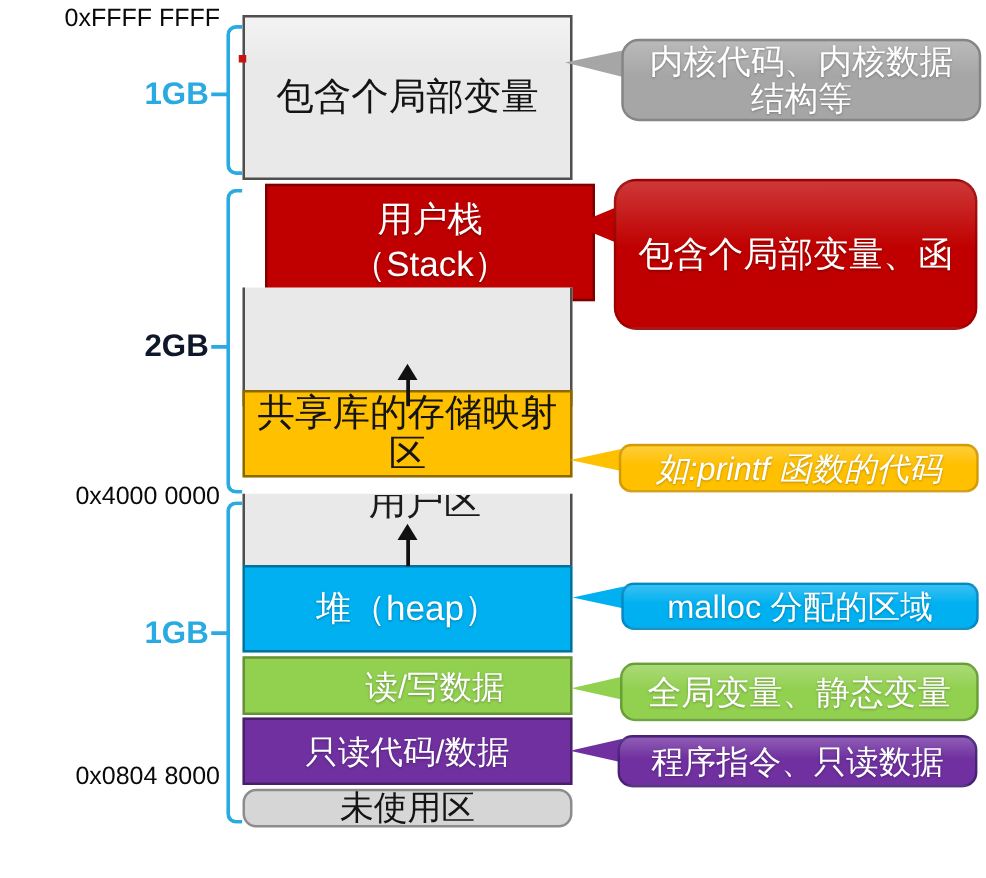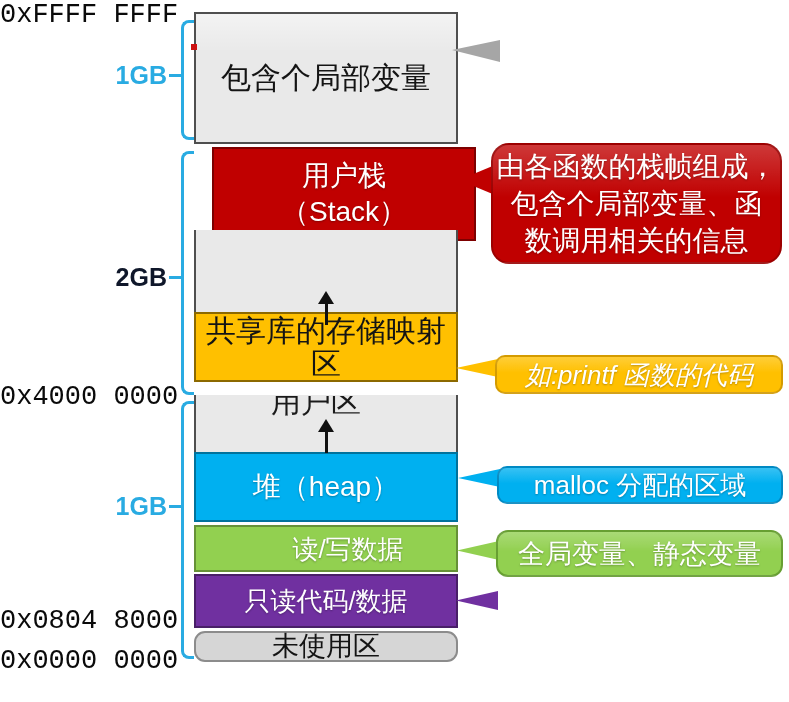--- a/index.html
+++ b/index.html
@@ -4,21 +4,21 @@
 <style>
   html,body { margin:0; padding:0; background:#ffffff; }
   .stage {
     position:relative; width:789px; height:702px; background:#ffffff;
     font-family:"Liberation Sans","DejaVu Sans",sans-serif; overflow:hidden;
     color:#0a0a0a;
   }
   
   .addr {
     position:absolute; left:0; width:176px; text-align:right;
-    font-size:27px; line-height:26px; color:#0a0a0a; white-space:nowrap;font-family:Liberation Mono, monospace;
+    font-size:20px; line-height:26px; color:#0a0a0a; white-space:nowrap;
   }
   .sizelbl {
     position:absolute; left:0; width:167px; text-align:right;
     font-size:25px; line-height:26px; font-weight:bold; white-space:nowrap;
   }
   
   .bracket {
     position:absolute; left:181px; width:13px; box-sizing:border-box;
     border-style:solid; border-width:3px; border-right:none;
     border-radius:8px 0 0 8px; background:transparent;
@@ -41,21 +41,21 @@
   .r-ro      { top:574px; height:54px;  border:2px solid rgba(0,0,0,.35); }
   .r-unused  { top:631px; height:31px;  border:2px solid #8c8c8c; }
   .lbl-dark  { color:#141414; }
   .lbl-light { color:#ffffff; text-shadow:0 1px 2px rgba(0,0,0,.3); }
   .fs30 { font-size:30px; line-height:34px; }
   .fs28 { font-size:28px; line-height:36px; }
   .fs27 { font-size:27px; line-height:30px; }
   .fs26 { font-size:26px; line-height:30px; }
   
   .user-area-clip {
-    position:absolute; left:184px; top:396px; width:264px; height:23px;
+    position:absolute; left:208px; top:396px; width:264px; height:23px;
     overflow:hidden; text-align:center;
   }
   .user-area-clip span { display:inline-block; font-size:30px; line-height:32px; margin-top:-10px; color:#1a1a1a; }
   
   .up-arrow { position:absolute; width:16px; }
   .up-arrow .head { width:0; height:0; border-left:8px solid transparent; border-right:8px solid transparent; border-bottom:13px solid #111; }
   .up-arrow .shaft { width:3px; height:21px; background:#111; margin:0 auto; }
   .arrow1 { left:318px; top:291px; }
   .arrow2 { left:318px; top:419px; }
   
@@ -81,21 +81,20 @@
   .red-dot { position:absolute; left:191px; top:44px; width:6px; height:6px; background:#cc1111; }
 </style>
 </head>
 <body>
 
 <div class="stage">
 
   <div class="addr" style="top:2px">0xFFFF FFFF</div>
   <div class="addr" style="top:384px">0x4000 0000</div>
   <div class="addr" style="top:608px">0x0804 8000</div>
-  <div class="addr" style="top:648px">0x0000 0000</div>
 
   <div class="sizelbl" style="top: 62px; color: rgb(41, 171, 226);">1GB</div>
   <div class="sizelbl" style="top: 264px; color: #0f172a;">2GB</div>
   <div class="sizelbl" style="top: 493px; color: rgb(41, 171, 226);">1GB</div>
 
   <div class="bracket" style="top: 20px; height: 120px; border-color: rgb(41, 171, 226);"></div>
   <div class="bracket" style="top: 151px; height: 244px; border-color: rgb(41, 171, 226);"></div>
   <div class="bracket" style="top: 401px; height: 258px; border-color: rgb(41, 171, 226);"></div>
   <div class="bracket-tick" style="top: 74px; background-color: rgb(41, 171, 226);"></div>
   <div class="bracket-tick" style="top: 276px; background-color: rgb(41, 171, 226);"></div>
@@ -150,33 +149,38 @@
 
   <div class="red-dot"></div>
 
   <div class="tail t-kernel" style="background-color: rgb(166, 166, 166);"></div>
   <div class="tail t-stack" style="background-color: rgb(192, 0, 0);"></div>
   <div class="tail t-mmap" style="background-color: rgb(255, 192, 0);"></div>
   <div class="tail t-heap" style="background-color: rgb(0, 176, 240);"></div>
   <div class="tail t-rw" style="background-color: rgb(146, 208, 80);"></div>
   <div class="tail t-ro" style="background-color: rgb(112, 48, 160);"></div>
 
+  <div class="callout c-kernel" style="background-color: rgb(166, 166, 166);">
+    <div class="fs27">内核代码、内核数据</div>
+    <div class="fs27">结构等</div>
+  </div>
 
   <div class="callout c-stack" style="background-color: rgb(192, 0, 0);">
-    <div class="fs28" style="line-height:37px">由各函数的栈帧组成，</div>
     <div class="fs28" style="line-height:37px">包含个局部变量、函</div>
-    <div class="fs28" style="line-height:37px">数调用相关的信息</div>
   </div>
 
   <div class="callout c-mmap" style="background-color: rgb(255, 192, 0); font-style: italic;">
     <div class="fs26">如:printf 函数的代码</div>
   </div>
 
   <div class="callout c-heap" style="background-color: rgb(0, 176, 240); text-align: right;">
     <div class="fs26">malloc 分配的区域</div>
   </div>
 
   <div class="callout c-rw" style="background-color: rgb(146, 208, 80);">
     <div class="fs27">全局变量、静态变量</div>
   </div>
 
+  <div class="callout c-ro" style="background-color: rgb(112, 48, 160);">
+    <div class="fs26">程序指令、只读数据</div>
+  </div>
 
 </div>
 
 </body></html>

